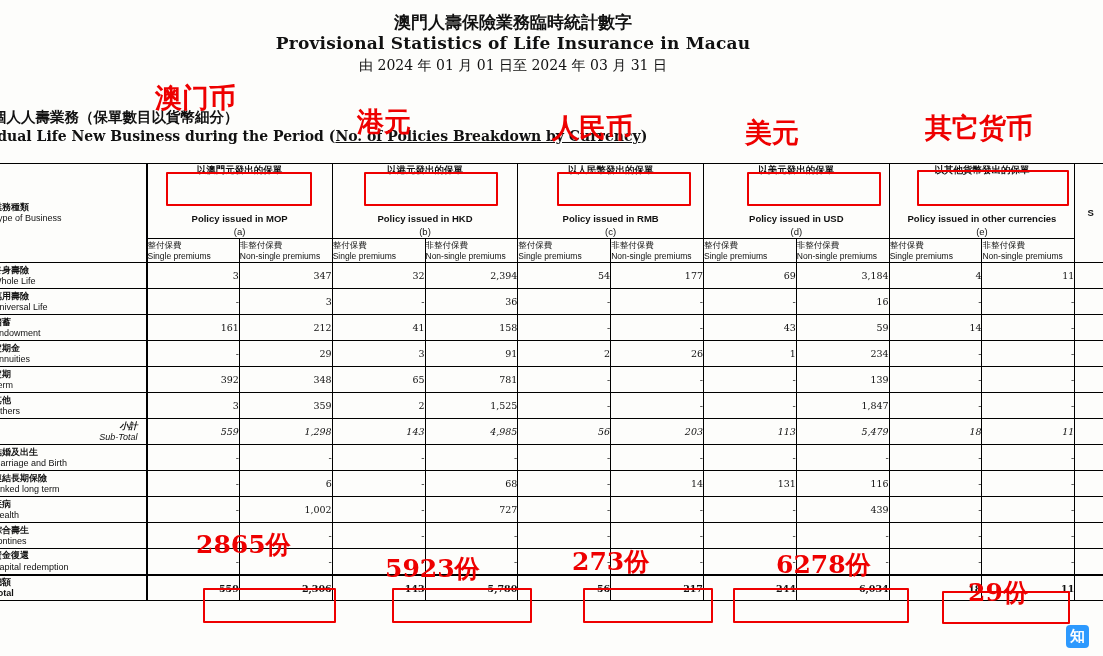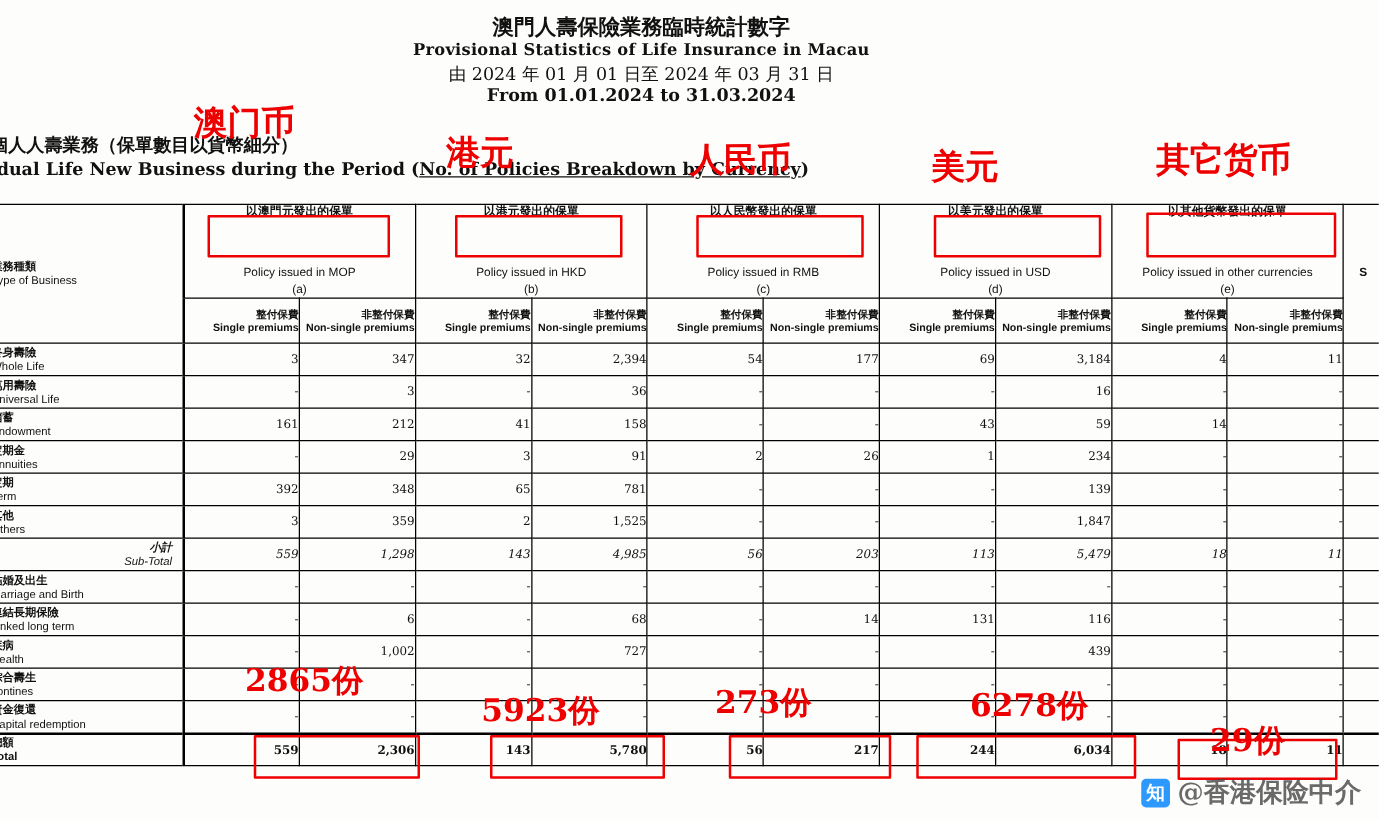--- a/index.html
+++ b/index.html
@@ -18,21 +18,21 @@
 
   
   .hdr {
     position: absolute;
     left: 0; top: 12px;
     width: 1026px;
     text-align: center;
     line-height: 1.25;
   }
   .hdr .l1 { font-family: "DejaVu Serif", serif; font-size: 17px; font-weight: 600; color: #111; }
-  .hdr .l2 { font-family: "DejaVu Serif", serif; font-size: 13px; font-weight: 700; color: #111; letter-spacing: .2px; }
+  .hdr .l2 { font-family: "DejaVu Serif", serif; font-size: 17px; font-weight: 700; color: #111; letter-spacing: .2px; }
   .hdr .l3 { font-family: "DejaVu Serif", serif; font-size: 14px; color: #111; margin-top: 2px; }
   .hdr .l4 { font-family: "DejaVu Serif", serif; font-size: 14px; font-weight: 700; color: #111; }
 
   
   .sec {
     position: absolute;
     left: -8px; top: 108px;
     width: 700px;
     line-height: 1.3;
   }
@@ -54,29 +54,28 @@
     padding: 0;
     vertical-align: middle;
   }
   .grp-head {
     height: 42px;
     text-align: center;
     font-size: 9.5px;
     line-height: 1.35;
     font-weight: 700;
   }
-  .grp-head .en { font-weight: 400; margin-top: 36px; }
+  .grp-head .en { font-weight: 700; margin-top: 36px; }
   .grp-head .idx { font-weight: 400; }
   .sub-head {
-    height: 36px;
-    text-align: right;
+    height: 24px;
+    text-align: left;
     font-size: 8.5px;
     line-height: 1.3;
     padding: 2px 1px;
-    font-weight: bold;
   }
   .row-lbl {
     width: 146px;
     padding: 3px 4px 3px 5px;
     line-height: 1.25;
     font-size: 9px;
     text-align: left;
   }
   .row-lbl .cn { display: block; font-weight: 600; }
   .row-lbl .en { display: block; }
@@ -141,21 +140,20 @@
 </style>
 </head>
 <body>
 
 <div id="page">
 
   <div class="hdr">
     <div class="l1">澳門人壽保險業務臨時統計數字</div>
     <div class="l2">Provisional Statistics of Life Insurance in Macau</div>
     <div class="l3">由 2024 年 01 月 01 日至 2024 年 03 月 31 日</div>
-    <div class="l4">From 01.01.2024 to 31.03.2024</div>
   </div>
 
   <div class="sec">
     <div class="cn">個人人壽業務（保單數目以貨幣細分）</div>
     <div class="en"><span>idual Life New Business during the Period (</span><span class="u">No. of Policies Breakdown by Currency</span><span>)</span></div>
   </div>
 
   <table class="tbl">
     <thead>
       <tr>
@@ -481,16 +479,15 @@
   <div class="ann big" style="left:925px; top:110px;">其它货币</div>
 
   <div class="ann cnt" style="left:196px; top:528px;">2865份</div>
   <div class="ann cnt" style="left:385px; top:552px;">5923份</div>
   <div class="ann cnt" style="left:572px; top:545px;">273份</div>
   <div class="ann cnt" style="left:776px; top:548px;">6278份</div>
   <div class="ann cnt" style="left:968px; top:576px;">29份</div>
 
   <div class="wm">
     <span class="zh">知</span>
-    <span>@香港保险中介</span>
   </div>
 
 </div>
 
 </body></html>

